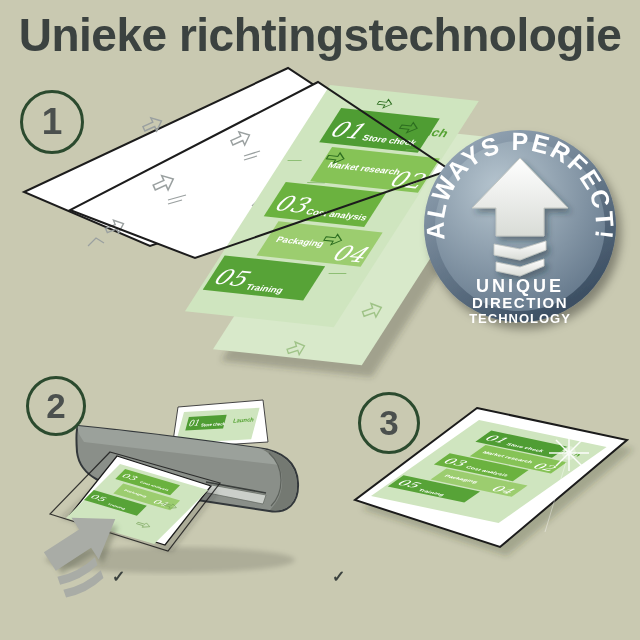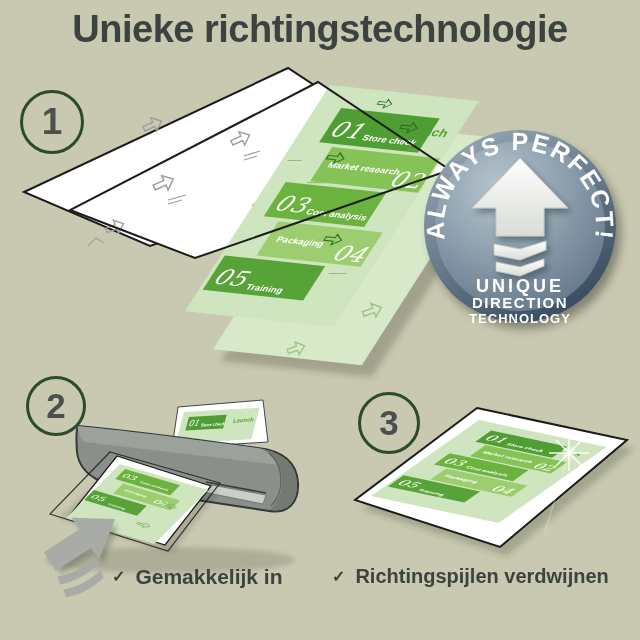--- a/index.html
+++ b/index.html
@@ -1,20 +1,20 @@
 <!DOCTYPE html>
 <html><head>
 <meta charset="utf-8">
 <style>
   html,body{margin:0;padding:0;}
   body{width:640px;height:640px;position:relative;overflow:hidden;
        background:#c9c9b1;font-family:"Liberation Sans",sans-serif;}
   .stage{position:absolute;inset:0;}
   .title{position:absolute;top:8px;left:0;width:640px;text-align:center;
-         font-size:38px;font-weight:bold;color:#3b4240;letter-spacing:-0.5px;}
+         font-size:46px;font-weight:bold;color:#3b4240;letter-spacing:-0.5px;}
   .step-circle{position:absolute;border:3px solid #2b4a2e;border-radius:50%;
          display:flex;align-items:center;justify-content:center;
          font-weight:bold;color:#4b504e;background:transparent;}
   #circle1{left:20px;top:90px;width:58px;height:58px;font-size:37px;}
   #circle2{left:26px;top:376px;width:54px;height:54px;font-size:35px;}
   #circle3{left:358px;top:392px;width:56px;height:56px;font-size:35px;}
   .scene{position:absolute;}
   #scene1{left:0;top:60px;}
   #badge{left:408px;top:114px;}
   #scene2{left:20px;top:390px;}
@@ -250,23 +250,21 @@
   <div id="circle2" class="step-circle">
     <span>2</span>
   </div>
   <div id="circle3" class="step-circle">
     <span>3</span>
   </div>
 
   <div id="check1" class="check-row">
     <span class="tick">✓</span>
     <span class="check-lines">
-      <span>Gemakkelijk in</span>
     </span>
   </div>
   <div id="check2" class="check-row">
     <span class="tick">✓</span>
     <span class="check-lines">
-      <span>Richtingspijlen verdwijnen</span>
     </span>
   </div>
 
 </div>
 
 </body></html>

